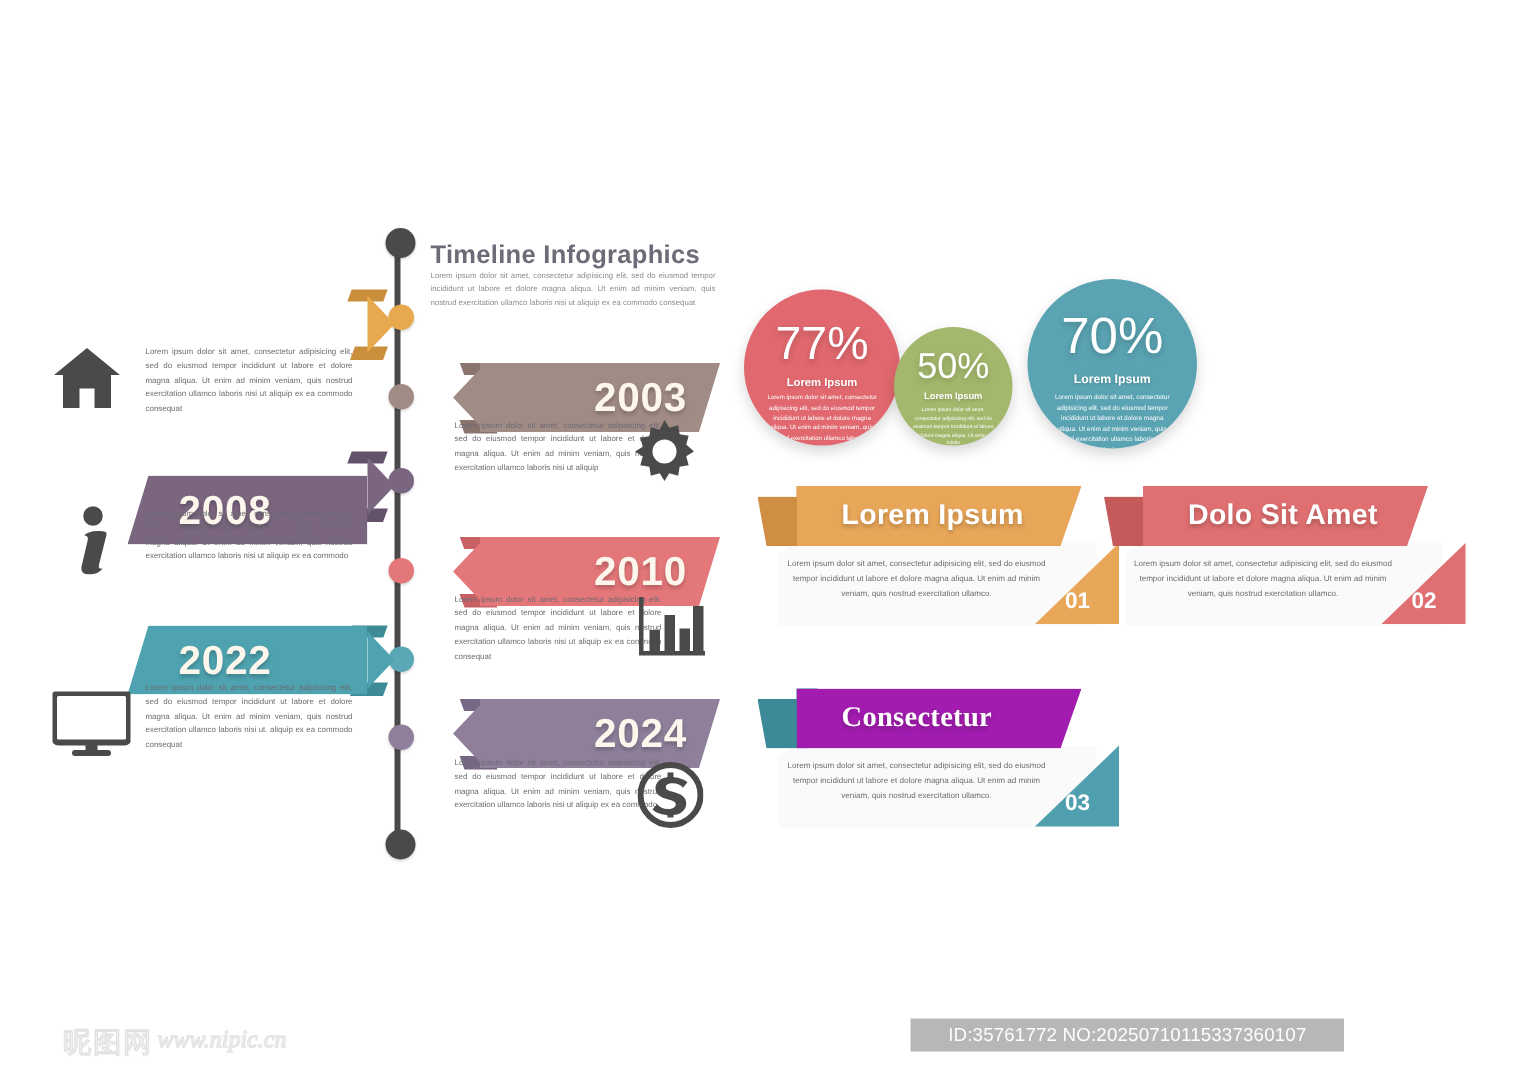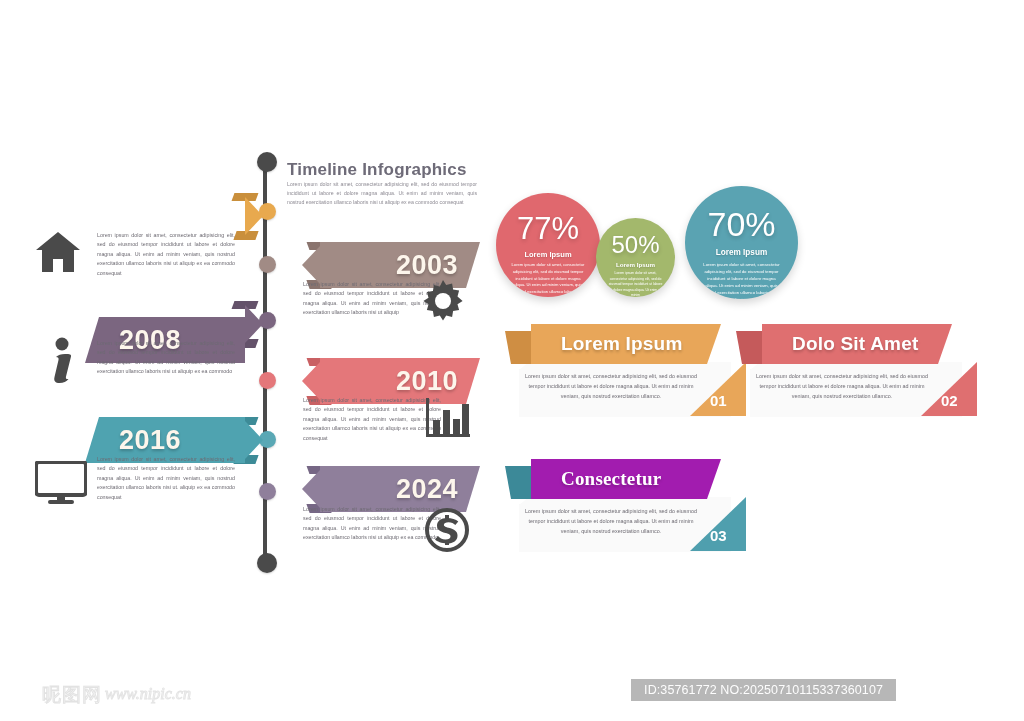--- a/index.html
+++ b/index.html
@@ -156,21 +156,21 @@
   }
   .wm-url {
     position: absolute; left: 105px; top: 685px;
     font-size: 16px; font-style: italic; color: #fff;
     -webkit-text-stroke: 1px #e4e4e4;
     font-family: "Liberation Serif", serif;
   }
   .id-badge {
     position: absolute; right: 12px; top: 679px;
     background: #b7b7b7; color: #fdfdfd;
-    font-size: 12.5px; padding: 4px 13px; letter-spacing: .1px;
+    font-size: 12.5px; padding: 4px 25px; letter-spacing: .1px;
   }
 </style>
 </head>
 <body>
 
 <div id="stage">
 
   <div class="spine-line"></div>
   <div id="spine-dots">
       <div class="spine-dot big" style="left: 265px; top: 152px; background: rgb(74, 74, 74);"></div>
@@ -238,21 +238,21 @@
             <rect x="19" y="12" width="7" height="24" fill="#4a4a4a"></rect>
             <rect x="29" y="21" width="7" height="15" fill="#4a4a4a"></rect>
             <rect x="38" y="6" width="7" height="30" fill="#4a4a4a"></rect>
           </svg></div>
   </div>
       <div class="tl-item">
     <div class="ribbon left" style="position:absolute; top:417px; left:85px; width:196px;">
       <div class="fold" style="background:#3d8b97;"></div>
       <div class="notch" style="background:#3d8b97;"></div>
       <div class="arrow" style="border-left: 18px solid #4fa3b0;"></div>
-      <div class="ribbon-main" style="background:#4fa3b0;">2016</div>
+      <div class="ribbon-main" style="background:#4fa3b0;">2022</div>
     </div>
     <div class="tl-body" style="top:455px; left:97px;">Lorem ipsum dolor sit amet, consectetur adipisicing elit, sed do eiusmod tempor incididunt ut labore et dolore magna aliqua. Ut enim ad minim veniam, quis nostrud exercitation ullamco laboris nisi ut.  aliquip ex ea commodo consequat</div>
     <div class="tl-icon" style="top:461px; left:35px;"><svg width="52" height="44" viewBox="0 0 52 44">
             <rect x="1" y="1" width="50" height="33" rx="3" fill="none" stroke="#4a4a4a" stroke-width="4"></rect>
             <rect x="22" y="34" width="8" height="5" fill="#4a4a4a"></rect>
             <rect x="13" y="39" width="26" height="4" rx="2" fill="#4a4a4a"></rect>
           </svg></div>
   </div>
       <div class="tl-item">
     <div class="ribbon right" style="position:absolute; top:466px; left:284px; width:196px;">

